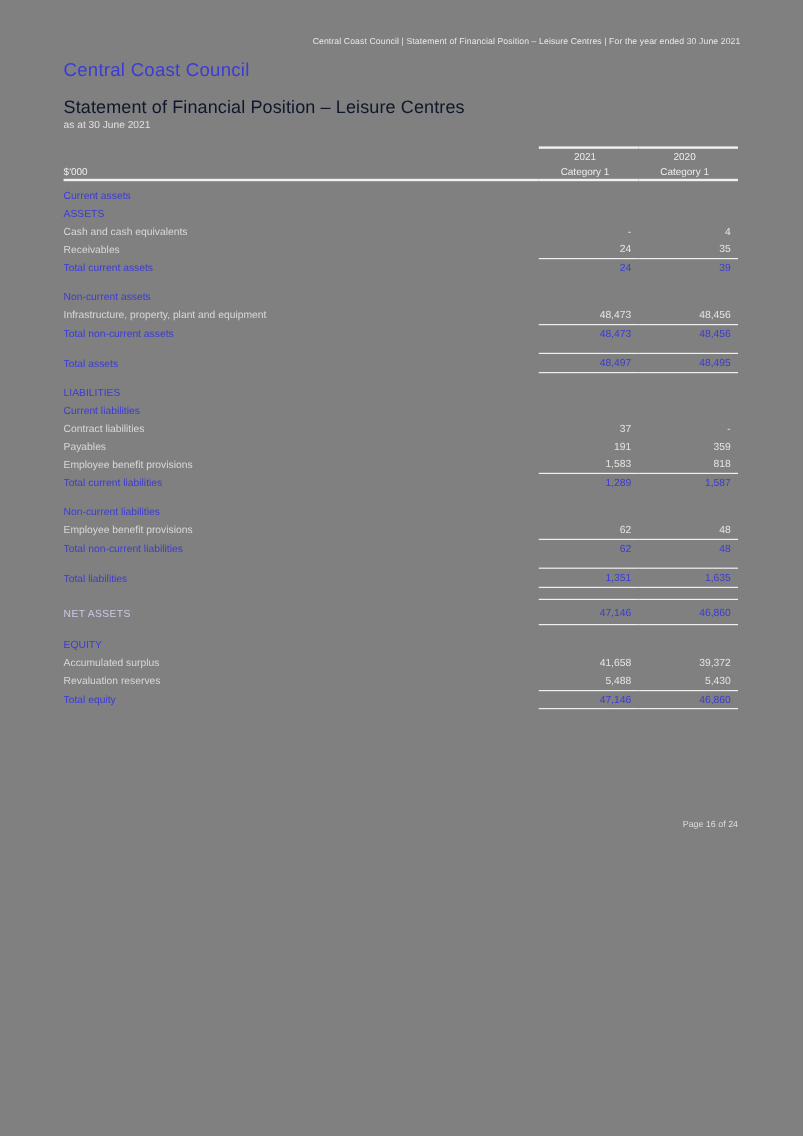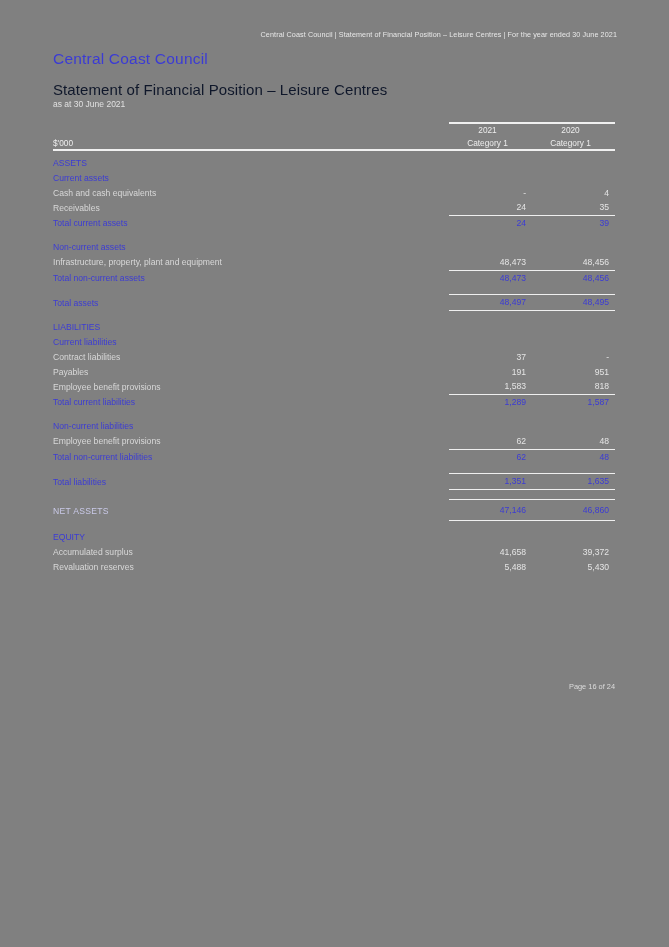--- a/index.html
+++ b/index.html
@@ -224,26 +224,26 @@
           <td>
             <span class="rule-fill"></span>
           </td>
         </tr>
         <tr class="spacer-sm">
           <td></td>
           <td></td>
           <td></td>
         </tr>
         <tr class="">
+          <td class="sub-head">Current assets</td>
+          <td class="num"></td>
+          <td class="num"></td>
+        </tr>
+        <tr class="">
           <td class="section-head">ASSETS</td>
-          <td class="num"></td>
-          <td class="num"></td>
-        </tr>
-        <tr class="">
-          <td class="sub-head">Current assets</td>
           <td class="num"></td>
           <td class="num"></td>
         </tr>
         <tr class="">
           <td class="item-label">Cash and cash equivalents</td>
           <td class="num item-num">-</td>
           <td class="num item-num">4</td>
         </tr>
         <tr class="">
           <td class="item-label">Receivables</td>
@@ -301,21 +301,21 @@
           <td class="num"></td>
         </tr>
         <tr class="">
           <td class="item-label">Contract liabilities</td>
           <td class="num item-num">37</td>
           <td class="num item-num">-</td>
         </tr>
         <tr class="">
           <td class="item-label">Payables</td>
           <td class="num item-num">191</td>
-          <td class="num item-num">951</td>
+          <td class="num item-num">359</td>
         </tr>
         <tr class="">
           <td class="item-label">Employee benefit provisions</td>
           <td class="num item-num">1,583</td>
           <td class="num item-num">818</td>
         </tr>
         <tr class="rule-above">
           <td class="total-label">Total current liabilities</td>
           <td class="num total-num">1,289</td>
           <td class="num total-num">1,587</td>
@@ -373,18 +373,23 @@
         <tr class="">
           <td class="item-label">Accumulated surplus</td>
           <td class="num item-num">41,658</td>
           <td class="num item-num">39,372</td>
         </tr>
         <tr class="">
           <td class="item-label">Revaluation reserves</td>
           <td class="num item-num">5,488</td>
           <td class="num item-num">5,430</td>
         </tr>
+        <tr class="rule-above rule-below">
+          <td class="total-label">Total equity</td>
+          <td class="num total-num">47,146</td>
+          <td class="num total-num">46,860</td>
+        </tr>
       </tbody>
   </table>
 
   <div class="footer">Page 16 of 24</div>
 
 </div>
 
 </body></html>

